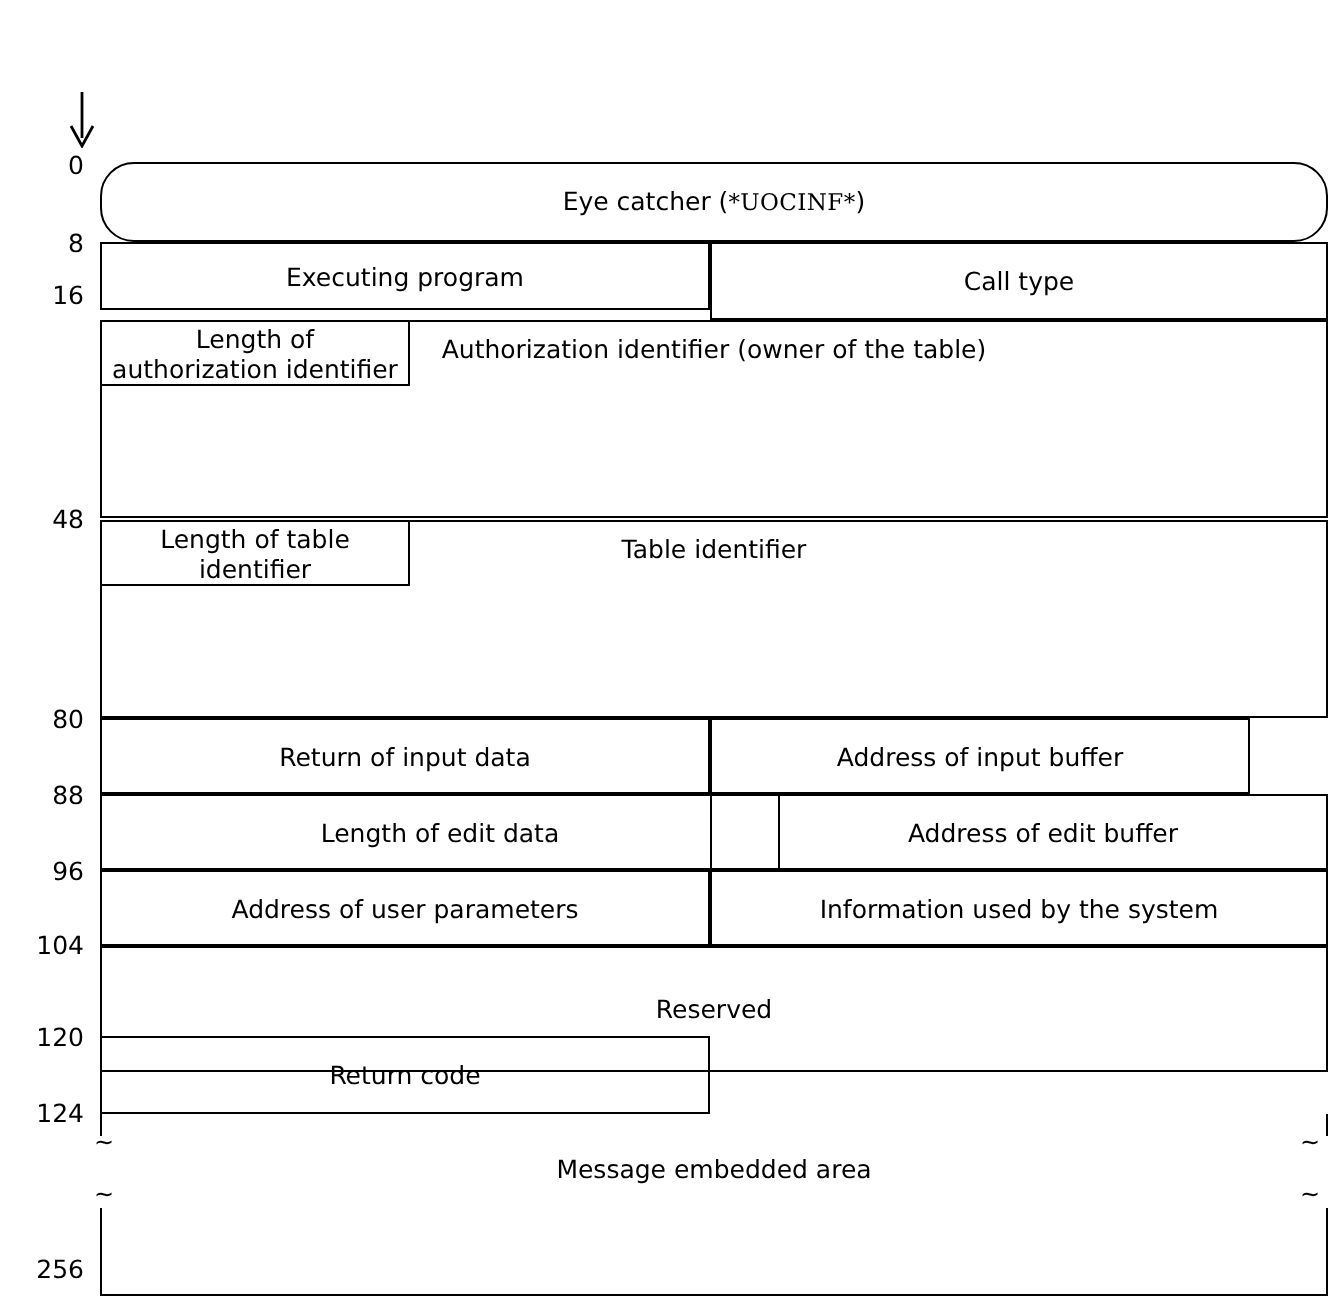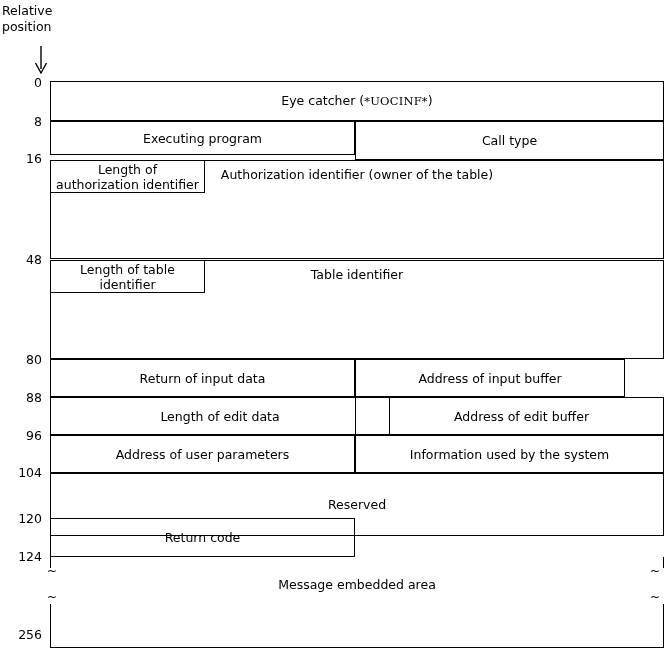--- a/index.html
+++ b/index.html
@@ -99,44 +99,42 @@
     font-size: 12.5px;
     line-height: 15px;
     text-align: center;
   }
 </style>
 </head>
 <body>
 
 <div id="diagram">
 
-  <div class="axis-caption">Relative
-position</div>
 
   <svg class="axis-arrow" viewBox="0 0 16 28">
     <line x1="8" y1="0" x2="8" y2="23" stroke="#000" stroke-width="1.4"></line>
     <polyline points="2.5,17 8,27 13.5,17" fill="none" stroke="#000" stroke-width="1.4"></polyline>
   </svg>
 
   <div id="offset-layer">
       <div class="offset" style="top: 76px;">0</div>
       <div class="offset" style="top: 115px;">8</div>
-      <div class="offset" style="top: 152px;">16</div>
+      <div class="offset" style="top: 141px;">16</div>
       <div class="offset" style="top: 253px;">48</div>
       <div class="offset" style="top: 353px;">80</div>
       <div class="offset" style="top: 391px;">88</div>
       <div class="offset" style="top: 429px;">96</div>
       <div class="offset" style="top: 466px;">104</div>
       <div class="offset" style="top: 512px;">120</div>
       <div class="offset" style="top: 550px;">124</div>
       <div class="offset" style="top: 628px;">256</div>
     </div>
 
   <div id="rows-layer">
-      <div class="cell" style="left: 50px; top: 81px; width: 614px; height: 40px;">
+      <div class="cell" style="left: 50px; top: 81px; width: 614px; height: 40px; border-radius: 17px;">
         <span class="cell-label"><span>Eye catcher (</span><span class="mono">*UOCINF*</span><span>)</span></span>
       </div>
       <div class="cell" style="left: 50px; top: 121px; width: 305px; height: 34px;">
         <span class="cell-label">Executing program</span>
       </div>
       <div class="cell" style="left: 355px; top: 121px; width: 309px; height: 39px;">
         <span class="cell-label">Call type</span>
       </div>
       <div class="cell" style="left: 50px; top: 160px; width: 155px; height: 33px;">
         <span class="cell-label">Length of authorization identifier</span>

